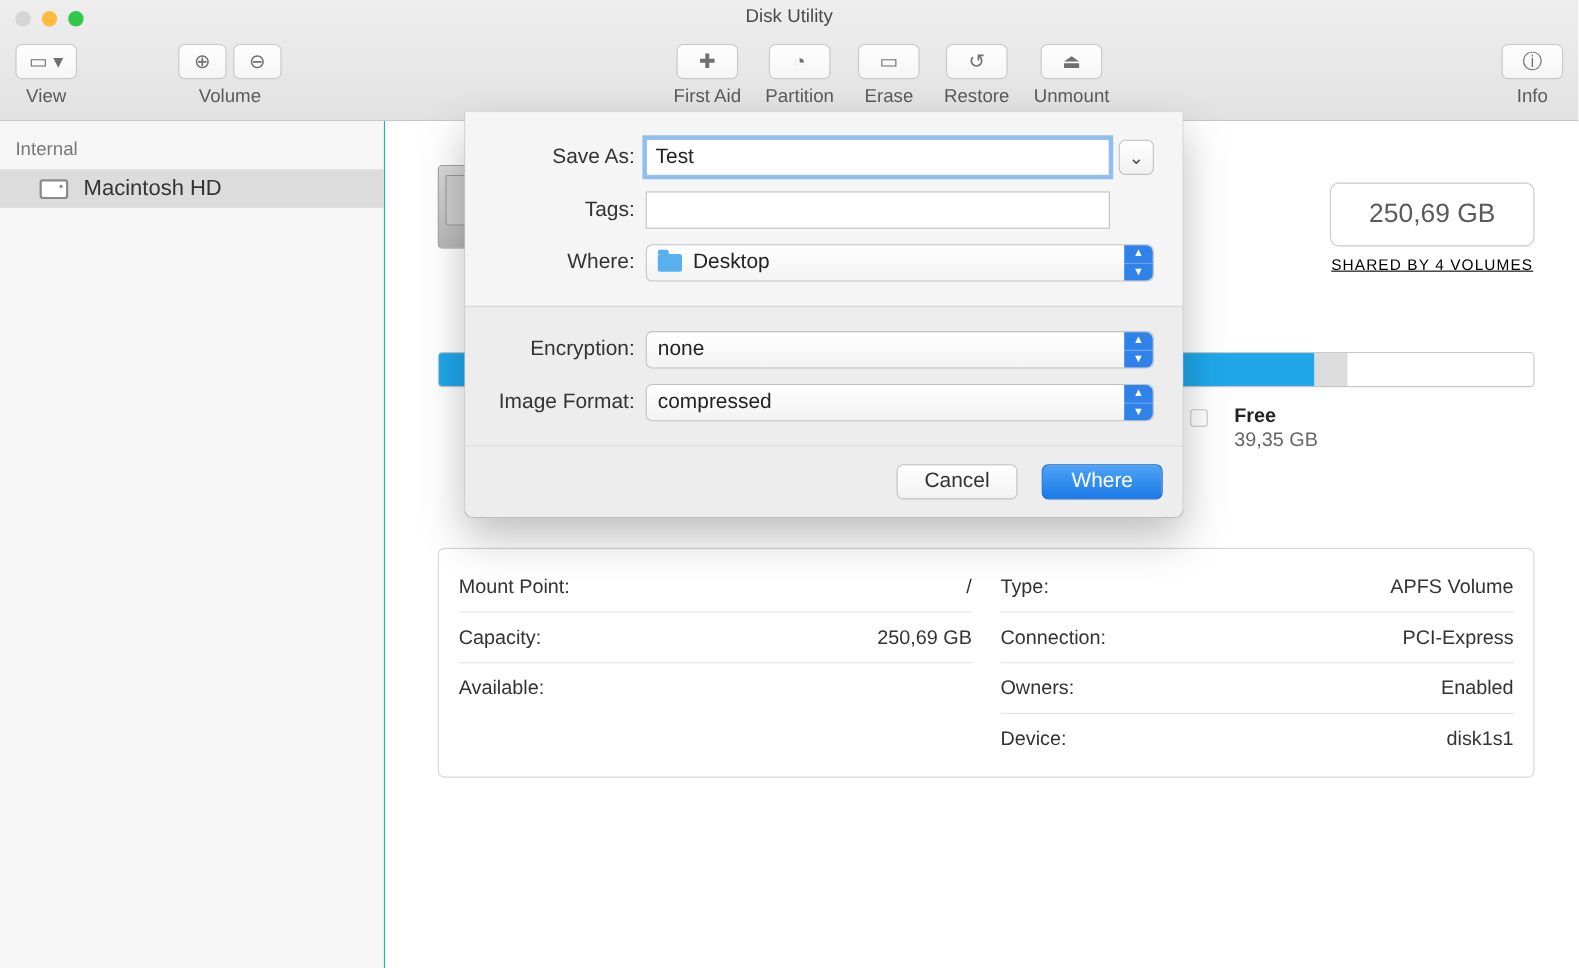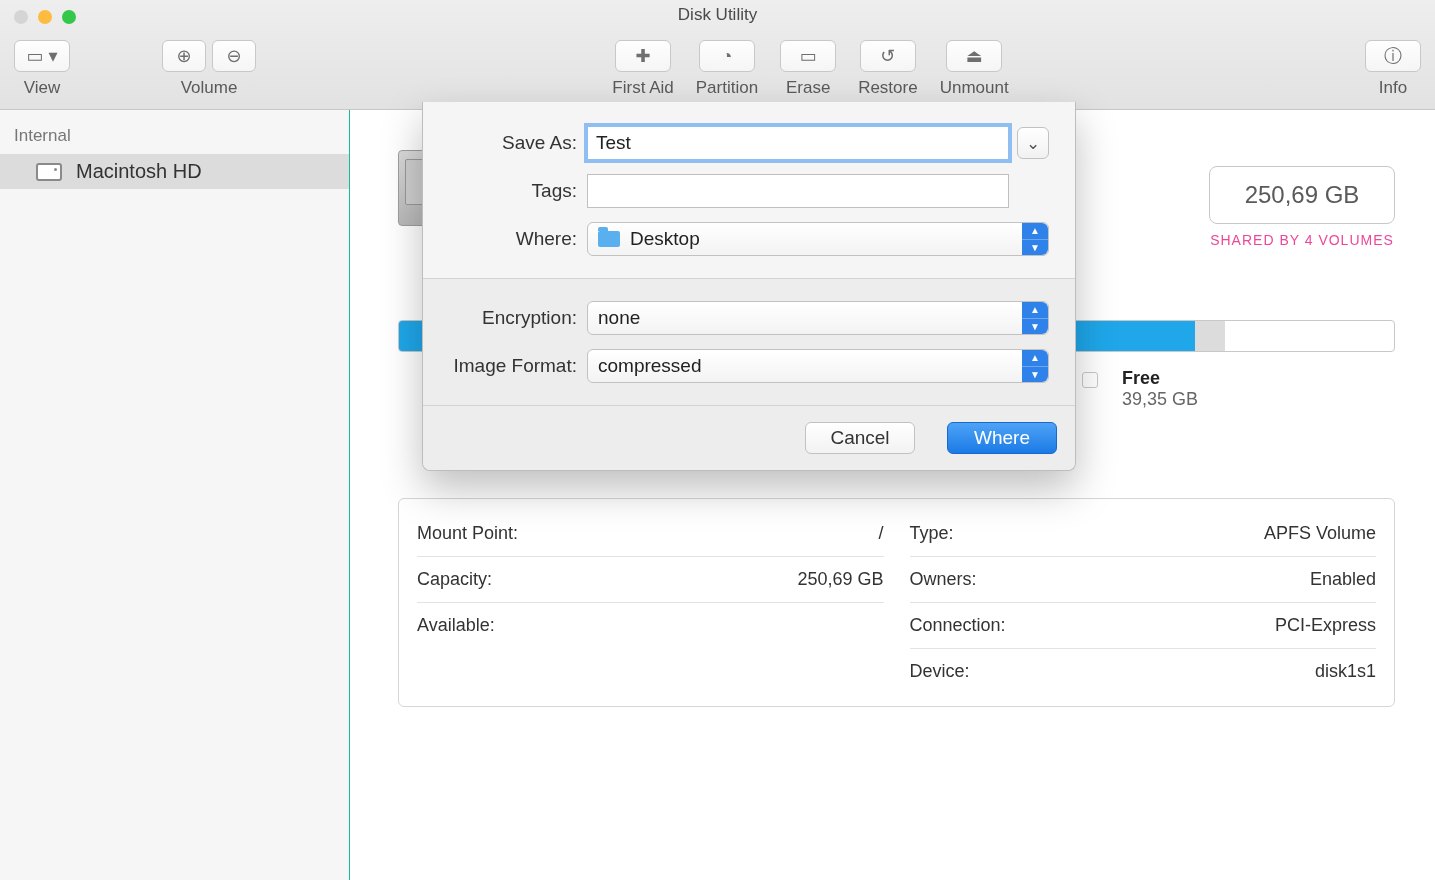--- a/index.html
+++ b/index.html
@@ -34,21 +34,21 @@
   .sb-item { display:flex; align-items:center; gap:14px; padding:6px 18px 6px 36px; font-size:20px; color:#333; }
   .sb-item.selected { background:#dcdcdc; }
   .hd-icon { width:26px; height:18px; border:2px solid #8a8a8a; border-radius:3px; position:relative; background:#fff; }
   .hd-icon::after { content:""; position:absolute; right:3px; top:3px; width:3px; height:3px; background:#8a8a8a; border-radius:50%; }
 
   
   .main { flex:1; position:relative; background:#fff; }
 
   
   .cap-badge { position:absolute; top:56px; right:40px; width:186px; height:58px; border:1px solid #c8c8c8; border-radius:8px; display:flex; align-items:center; justify-content:center; font-size:24px; color:#5a5a5a; background:#fff; }
-  .cap-sub { position:absolute; top:122px; right:40px; width:186px; text-align:center; font-size:14px; letter-spacing:1px; color:#ec4899; }
+  .cap-sub { position:absolute; top:122px; right:40px; width:186px; text-align:center; font-size:14px; letter-spacing:1px; color:#000000;text-decoration:underline; }
 
   
   .drive-img { position:absolute; top:40px; left:48px; width:48px; height:76px; background:linear-gradient(#d9d9d9,#b8b8b8); border-radius:4px; border:1px solid #9e9e9e; }
   .drive-img::before { content:""; position:absolute; top:8px; left:6px; right:6px; bottom:20px; border:1px solid #999; border-radius:2px; background:#cfcfcf; }
 
   
   .usage-bar { position:absolute; top:210px; left:48px; right:40px; height:32px; border:1px solid #c8c8c8; border-radius:4px; overflow:hidden; background:#fff; display:flex; }
   .usage-used { background:#1fa7ea; height:100%; }
   .usage-other { background:#dcdcdc; height:100%; }
   .legend-swatch { width:16px; height:16px; border-radius:3px; margin-top:4px; }
@@ -66,21 +66,21 @@
   .info-value  { color:#333; }
 
   
   .sheet {
     position:absolute; top:-8px; left:72px; width:654px;
     background:#eeeeee; border:1px solid #bdbdbd; border-top:none;
     border-radius:0 0 8px 8px; box-shadow:0 18px 40px rgba(0,0,0,.25);
   }
   .sheet-top { padding:24px 26px 22px; background:#f5f5f5; border-bottom:1px solid #d3d3d3; }
   .sheet-mid { padding:22px 26px; background:#ededed; border-bottom:1px solid #d3d3d3; }
-  .sheet-bot { padding:16px 18px; background:#ededed; display:flex; justify-content:flex-end; gap:32px; border-radius:0 0 8px 8px; }
+  .sheet-bot { padding:16px 18px; background:#ededed; display:flex; justify-content:flex-end; gap:22px; border-radius:0 0 8px 8px; }
 
   .form-row { display:flex; align-items:center; margin-bottom:14px; }
   .form-row:last-child { margin-bottom:0; }
   .form-label { width:138px; text-align:right; padding-right:10px; font-size:19px; color:#333; }
   .text-input {
     flex:1; height:34px; border:1px solid #c0c0c0; border-radius:0; background:#fff;
     font-size:19px; padding:0 8px; color:#222;
   }
   .text-input.focus { outline:4px solid #8fbef2; outline-offset:-1px; box-shadow:0 0 0 1px #5a9ee6; }
   .expand-btn { width:32px; height:32px; margin-left:8px; border:1px solid #c2c2c2; border-radius:6px; background:linear-gradient(#fff,#f1f1f1); display:flex; align-items:center; justify-content:center; color:#555; }
@@ -230,26 +230,26 @@
         <div class="info-row">
           <span class="info-label">Available:</span>
         </div>
       </div>
       <div class="info-col">
         <div class="info-row">
           <span class="info-label">Type:</span>
           <span class="info-value">APFS Volume</span>
         </div>
         <div class="info-row">
+          <span class="info-label">Connection:</span>
+          <span class="info-value">PCI-Express</span>
+        </div>
+        <div class="info-row">
           <span class="info-label">Owners:</span>
           <span class="info-value">Enabled</span>
-        </div>
-        <div class="info-row">
-          <span class="info-label">Connection:</span>
-          <span class="info-value">PCI-Express</span>
         </div>
         <div class="info-row">
           <span class="info-label">Device:</span>
           <span class="info-value">disk1s1</span>
         </div>
       </div>
     </div>
 
     <div class="sheet">
       <div class="sheet-top">

